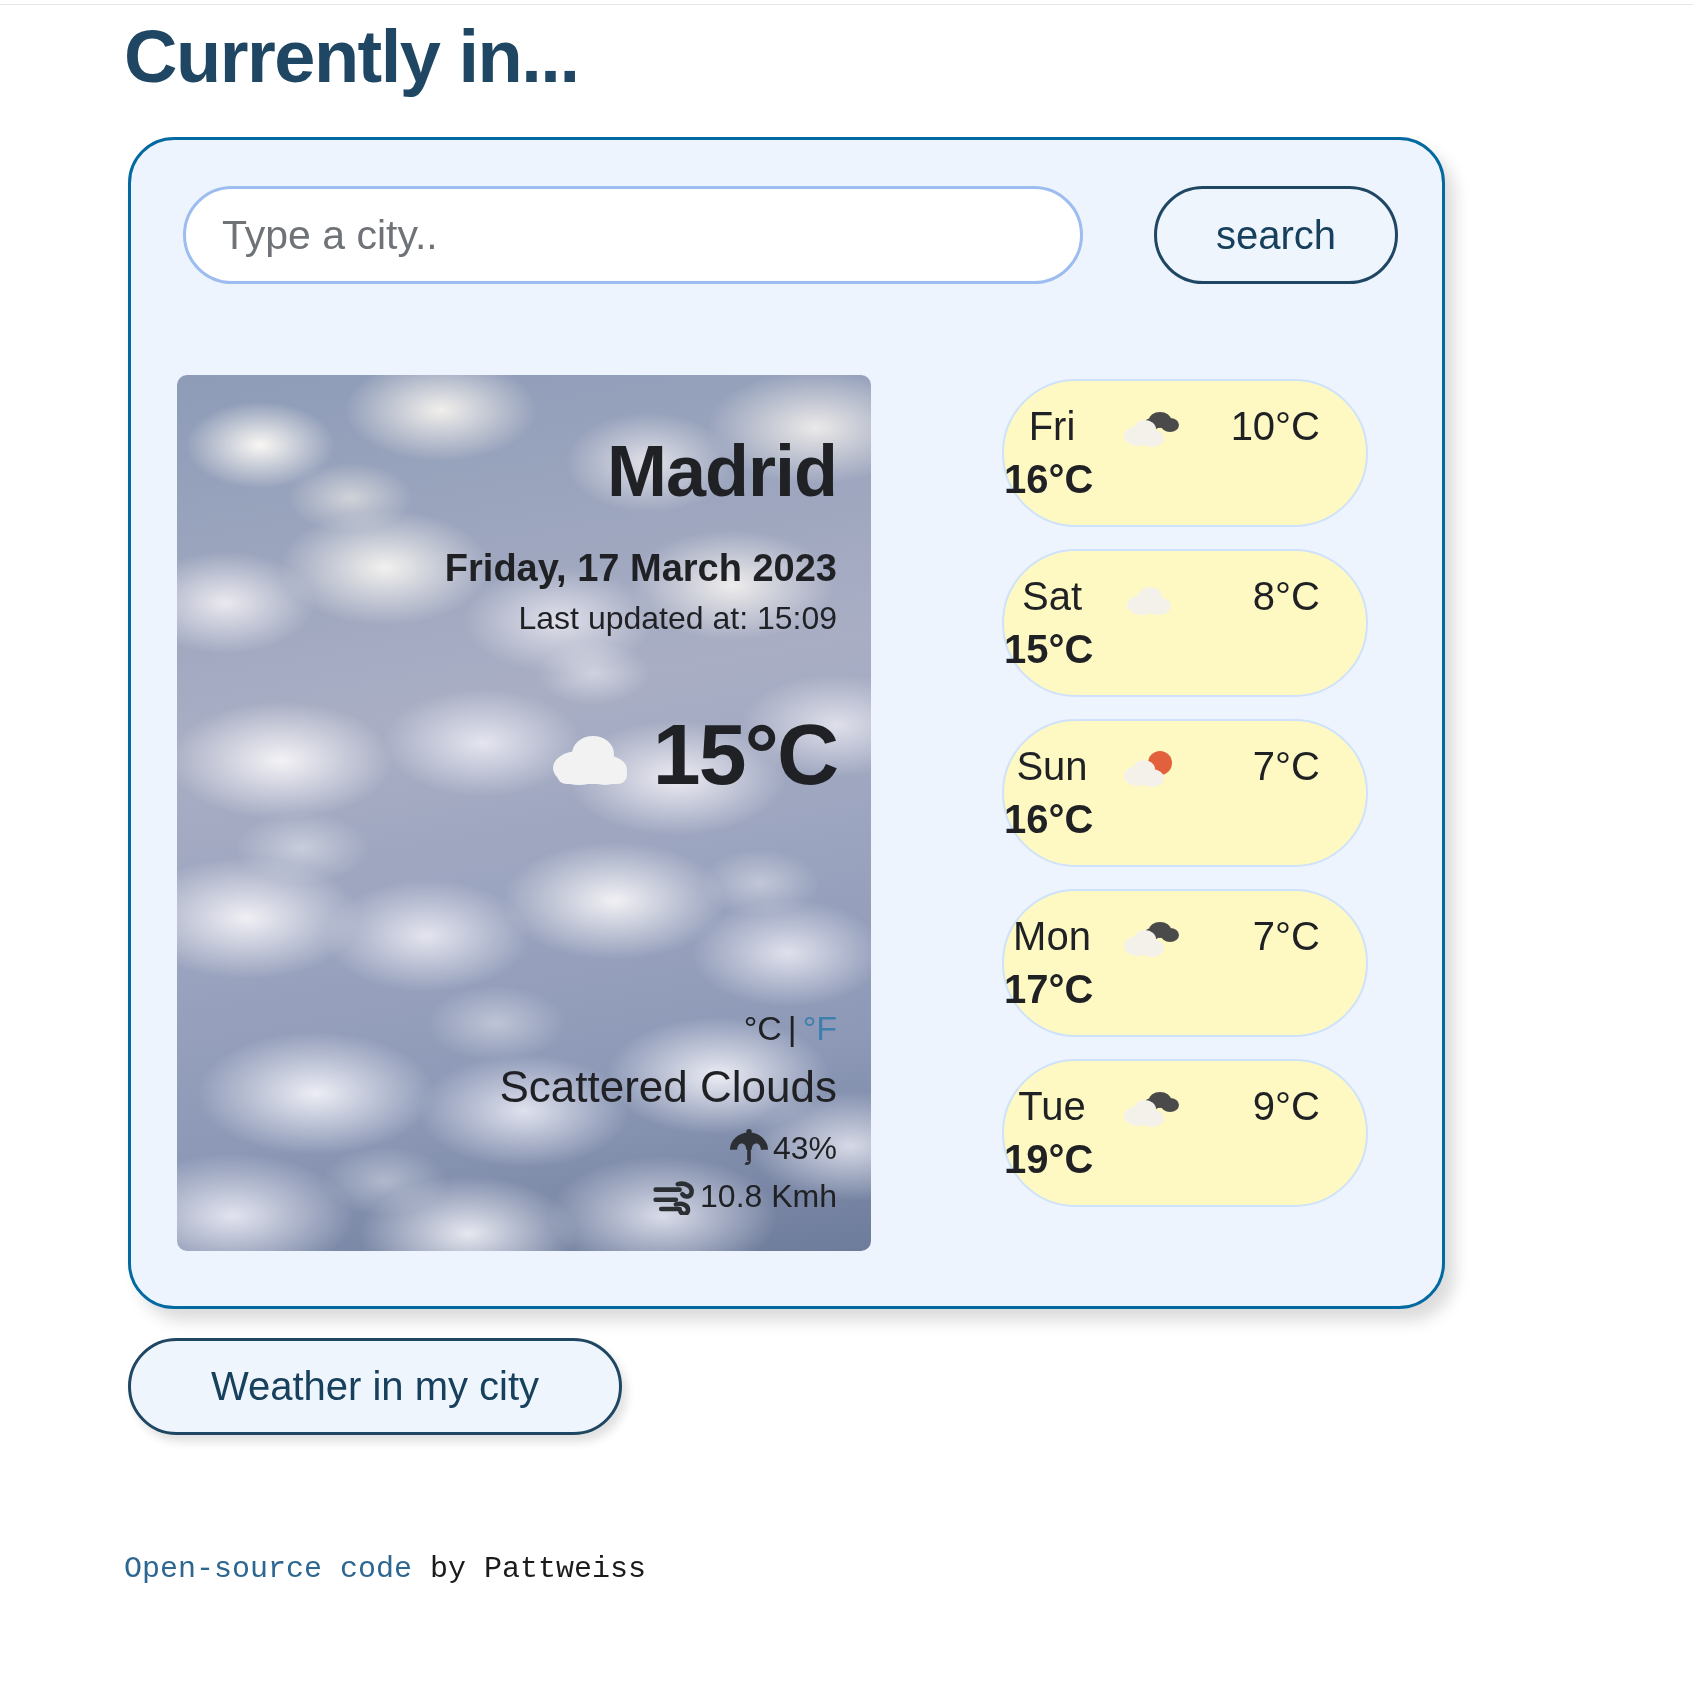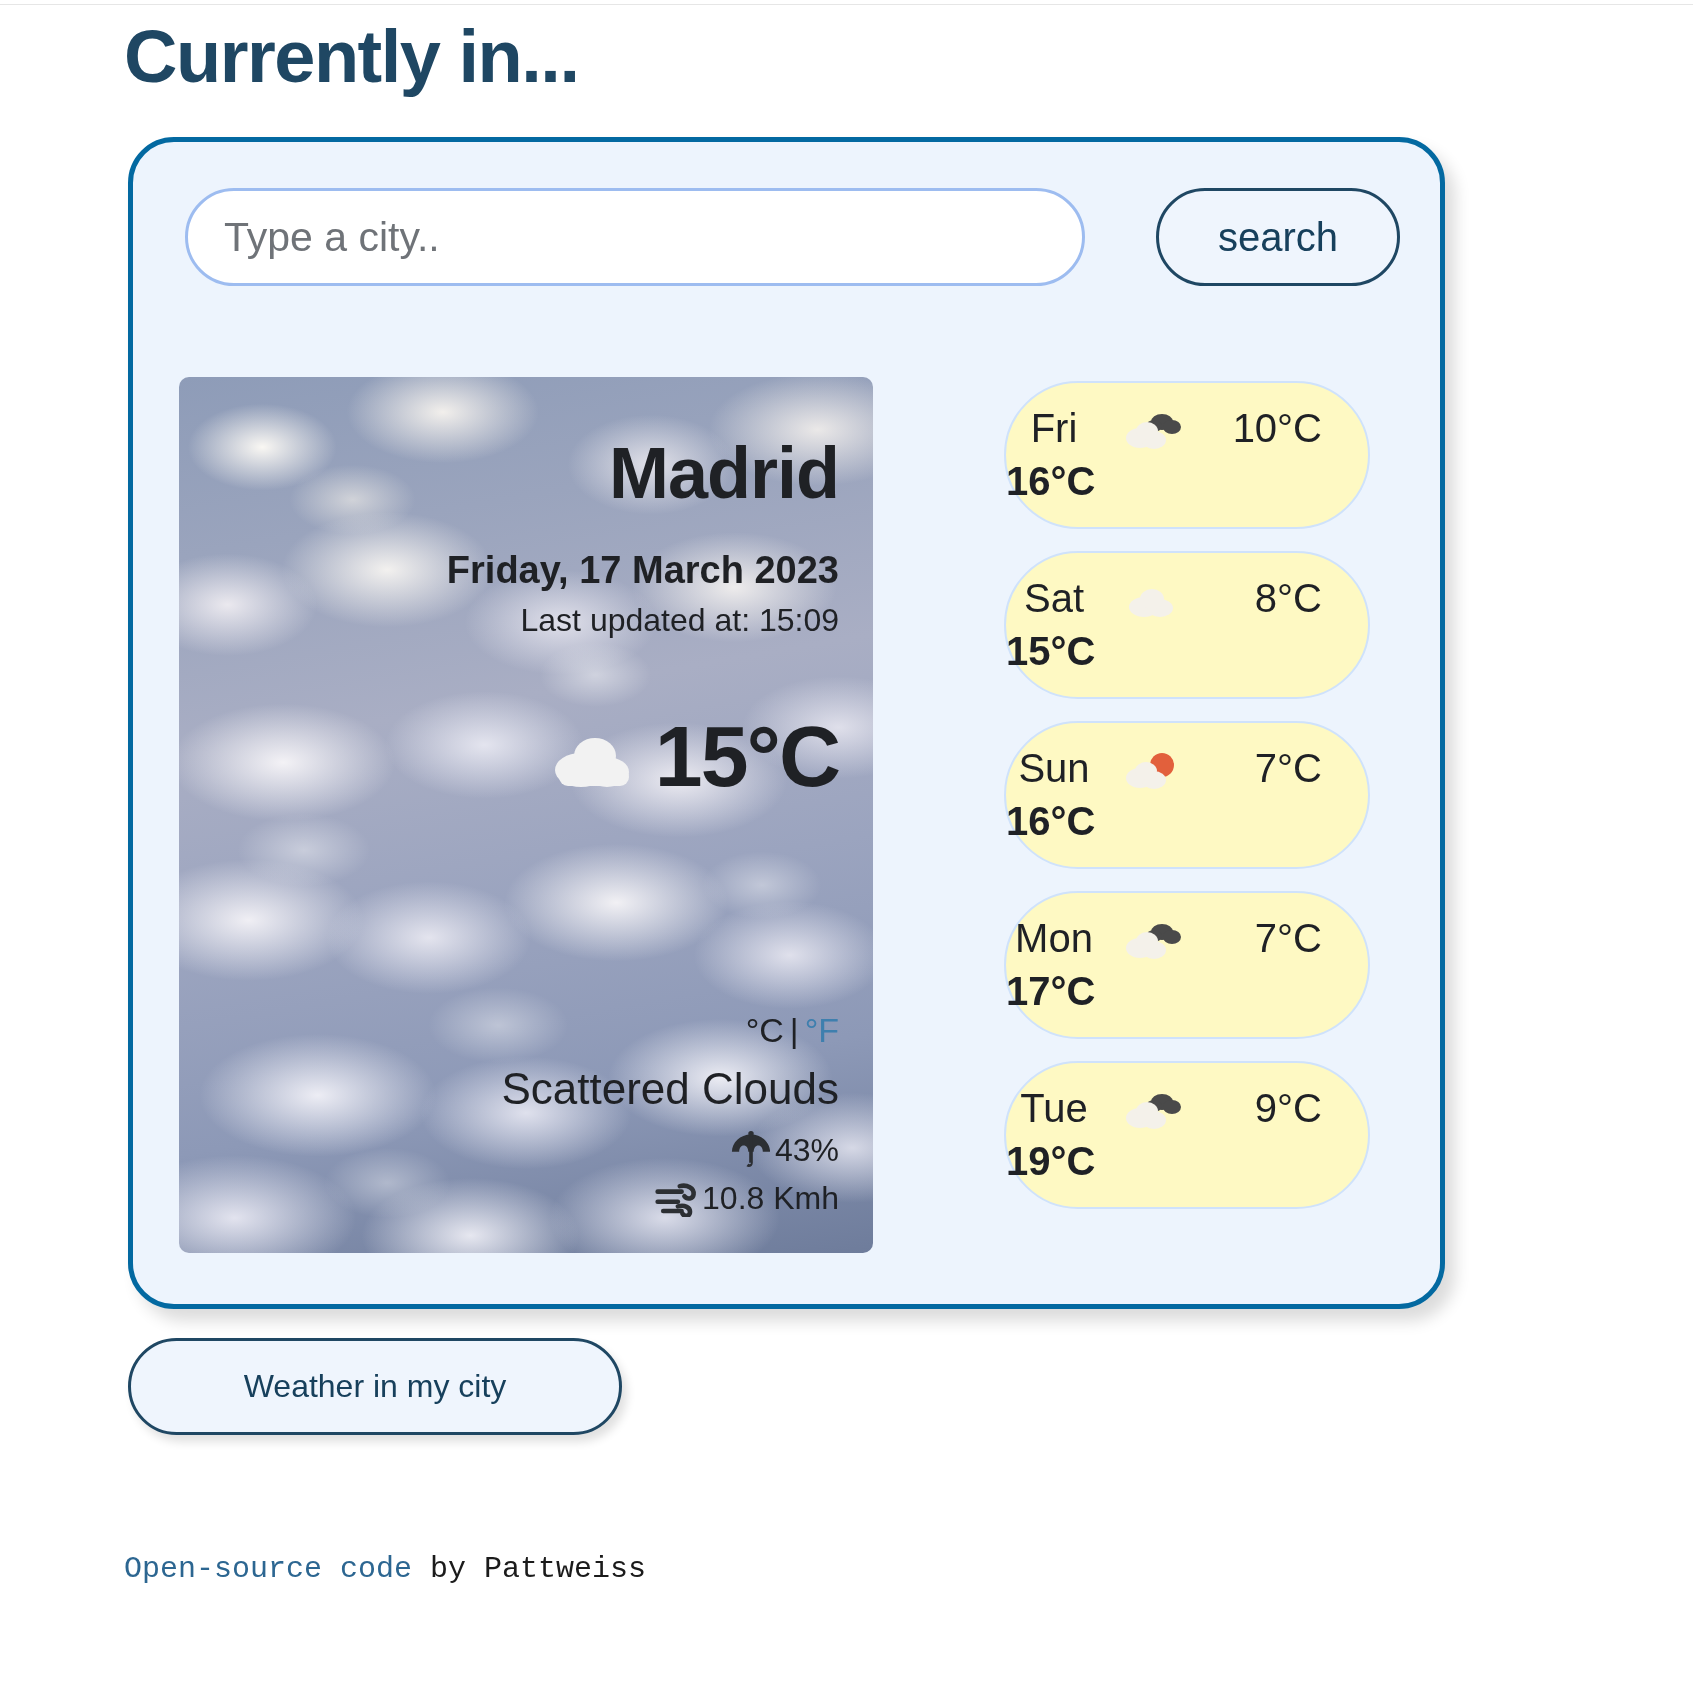--- a/index.html
+++ b/index.html
@@ -38,21 +38,21 @@
   }
 
   
   .app-card {
     position: absolute;
     left: 128px;
     top: 137px;
     width: 1317px;
     height: 1172px;
     background: #edf4fd;
-    border: 5px solid #0369a1;
+    border: 3px solid #0369a1;
     border-radius: 46px;
     box-shadow: 10px 12px 16px rgba(0,0,0,0.14);
   }
 
   
   .search-row {
     position: absolute;
     left: 52px;
     top: 45px;
     width: 1215px;
@@ -292,21 +292,21 @@
     position: absolute;
     left: 128px;
     top: 1338px;
     width: 494px;
     height: 97px;
     border: 3px solid #1f4763;
     border-radius: 49px;
     background: #eff5fd;
     color: #17405c;
     font-family: "Liberation Sans", sans-serif;
-    font-size: 32px;
+    font-size: 40px;
     cursor: pointer;
     box-shadow: 5px 7px 10px rgba(0,0,0,0.12);
   }
 
   
   .footer {
     position: absolute;
     left: 124px;
     top: 1552px;
     font-family: "Liberation Mono", "DejaVu Sans Mono", monospace;

